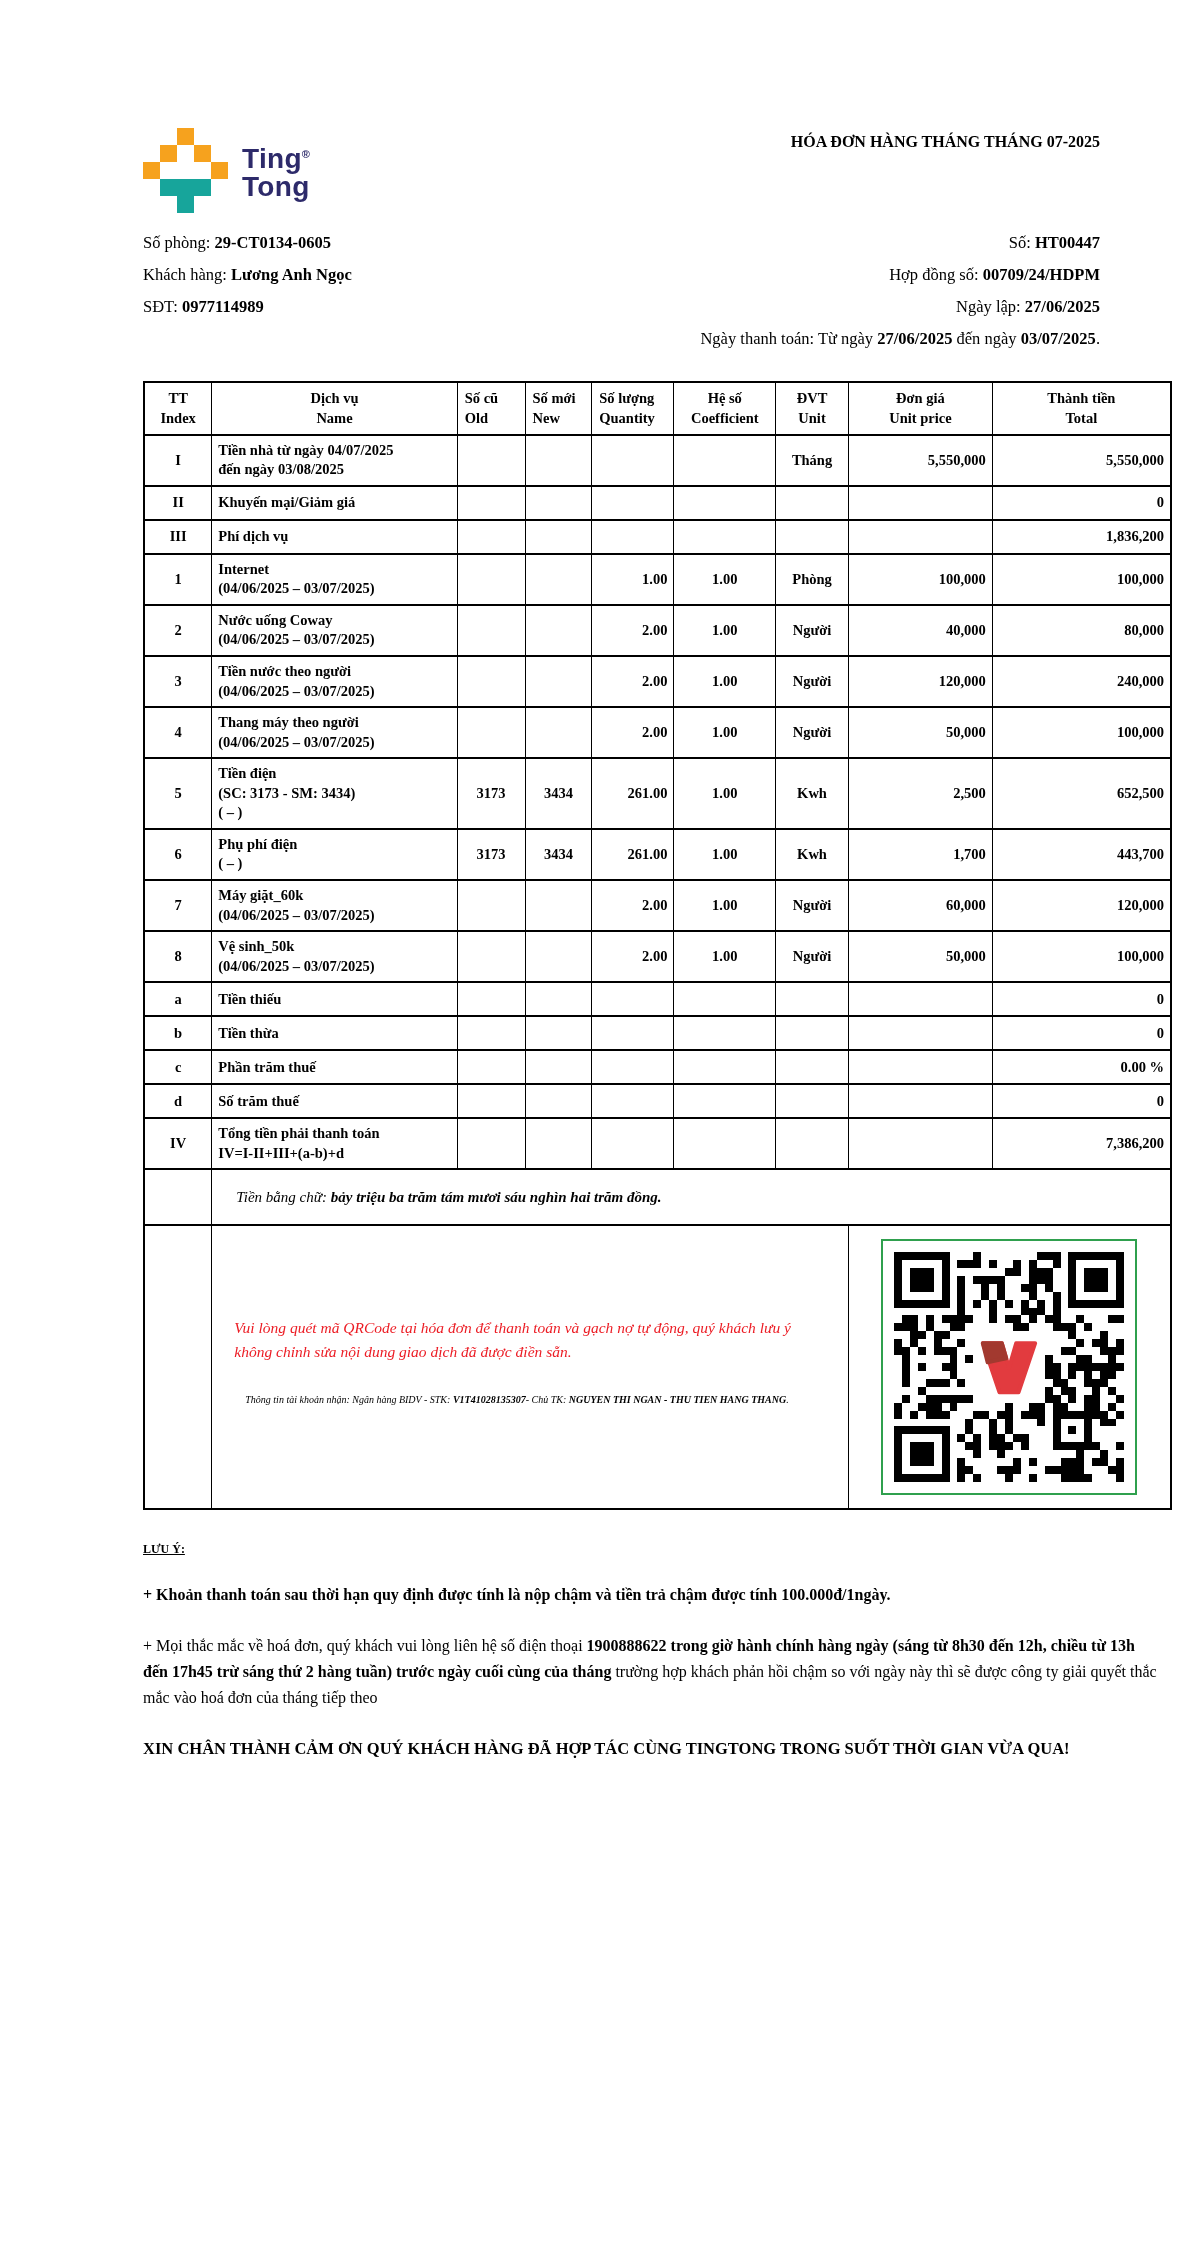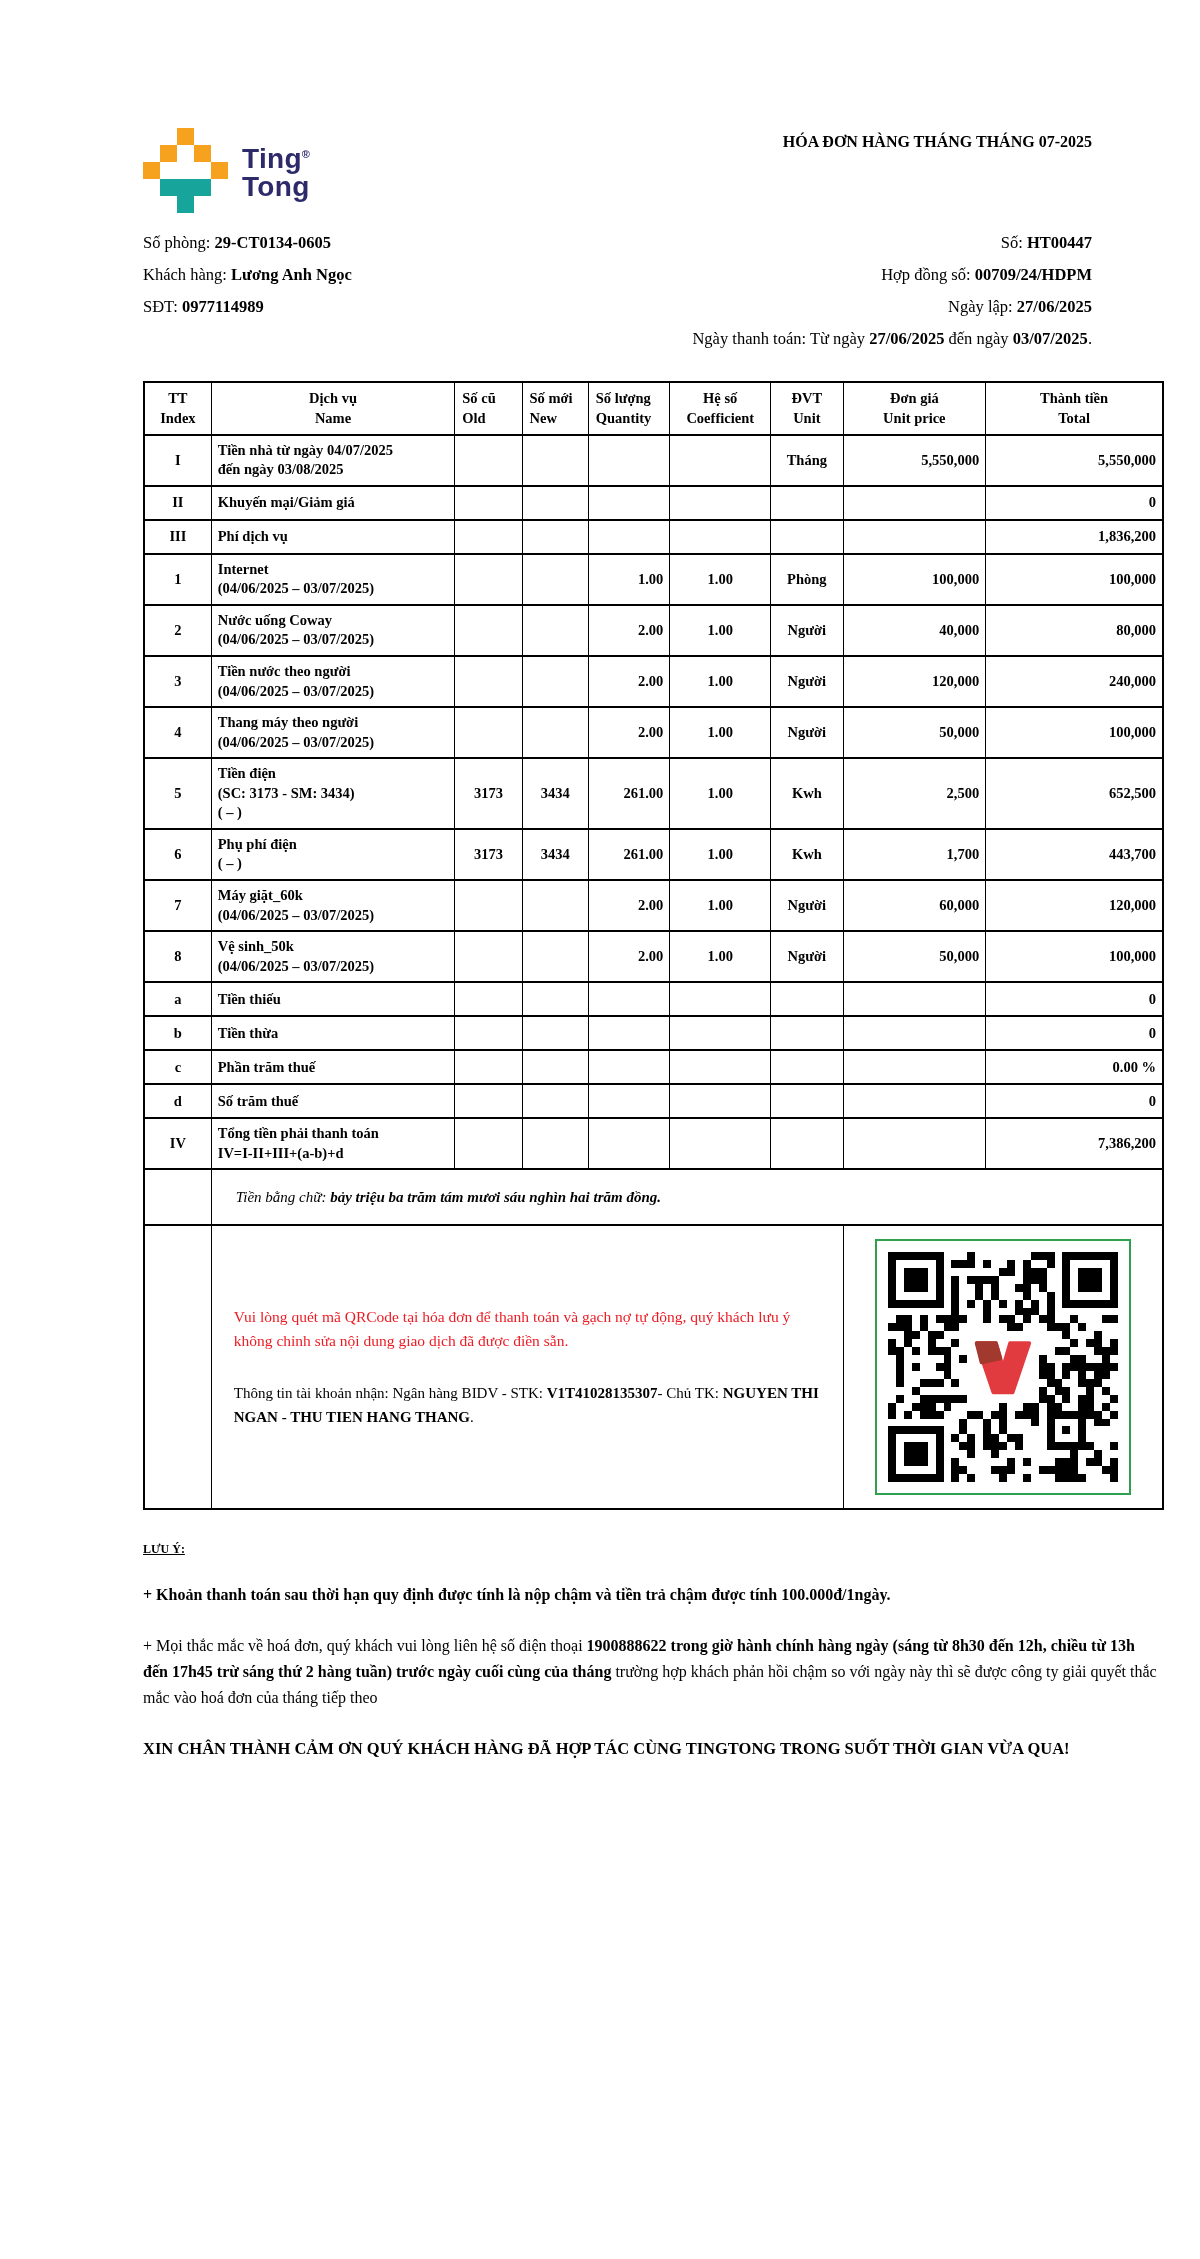--- a/index.html
+++ b/index.html
@@ -3,21 +3,21 @@
 <meta charset="utf-8">
 <style>
   :root{
     --navy:#2D2A6A; --yellow:#F6A21E; --teal:#17A59B;
     --red:#EC1C24; --green:#2FA04E; --vred:#E23B3F;
   }
   *{box-sizing:border-box;}
   html,body{margin:0;padding:0;background:#fff;}
   body{width:1200px;height:2259px;font-family:"Liberation Serif","DejaVu Serif",serif;color:#000;}
   .page{position:relative;width:1200px;height:2259px;overflow:hidden;background:#fff;}
-  .content{padding:128px 36px 0 143px;}
+  .content{padding:128px 28px 0 143px;}
 
   
   .masthead{display:flex;justify-content:space-between;align-items:flex-start;}
   .brand{display:flex;align-items:center;gap:14px;}
   .logo{position:relative;width:85px;height:85px;flex:0 0 auto;}
   .logo .sq{position:absolute;}
   .brand-name{font-family:"Liberation Sans","DejaVu Sans",sans-serif;font-weight:bold;
     font-size:28px;line-height:28px;color:var(--navy);letter-spacing:.3px;}
   .brand-name sup{font-size:11px;vertical-align:super;}
   .title{max-width:500px;margin:2px 72px 0 0;font-size:16px;line-height:1.5;font-weight:bold;}
@@ -38,24 +38,24 @@
   .c-name{text-align:left;padding-left:10px;line-height:1.35;}
   .c-old,.c-new,.c-coef,.c-unit{text-align:center;}
   .c-qty{text-align:right;padding-right:16px;}
   .c-price{text-align:right;padding-right:12px;}
   .c-total{text-align:right;padding-right:10px;}
 
   tr.words-row td{height:56px;}
   td.words{font-weight:normal;font-style:italic;text-align:left;padding-left:24px;font-size:15px;}
   td.words b{font-weight:bold;}
 
-  tr.qr-row td{height:284px;}
+  tr.qr-row td{height:284px;font-style:italic;}
   td.pay-text{font-weight:normal;text-align:left;padding:18px 22px;vertical-align:middle;}
   .pay-red{color:var(--red);font-size:15.5px;line-height:1.55;margin:0 0 28px 0;}
-  .pay-acc{font-size:15px;line-height:1.6;margin:0;}
+  .pay-acc{font-size:10px;line-height:1.6;margin:11px;}
   td.qr-cell{text-align:center;vertical-align:middle;padding:4px;}
   .qr-frame{display:inline-block;border:2px solid var(--green);padding:11px;background:#fff;line-height:0;}
 
   
   .notes{margin-top:32px;font-size:16px;max-width:1015px;}
   .notes-heading{font-weight:bold;font-size:12px;margin:0 0 26px 0;text-decoration:underline;}
   .late-fee{font-weight:bold;margin:0 0 26px 0;line-height:1.5;}
   .contact{font-weight:normal;margin:0 0 26px 0;line-height:1.6;}
   .thanks{font-weight:bold;margin:0;line-height:1.55;font-size:16.5px;}
 </style>

